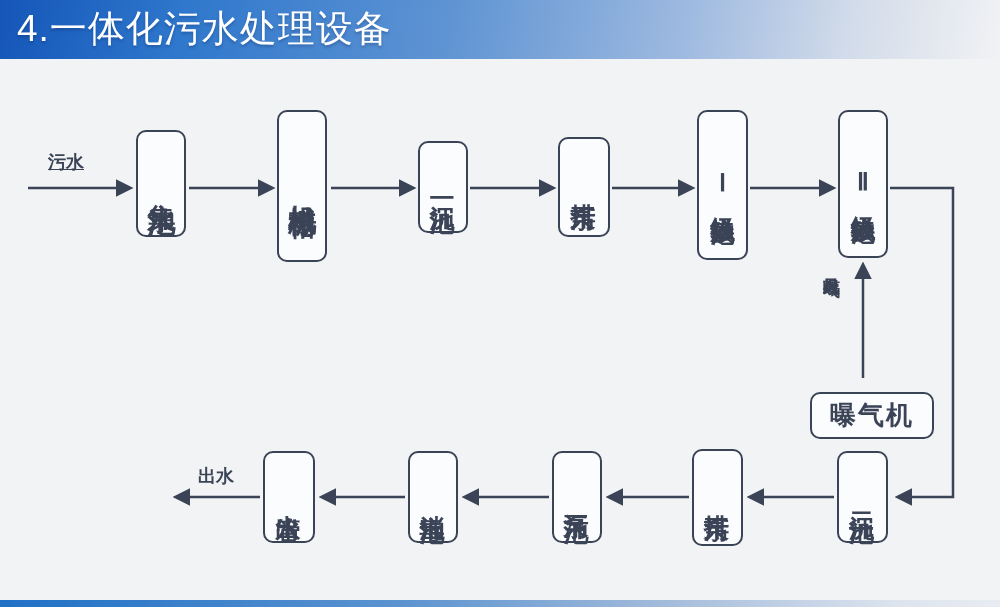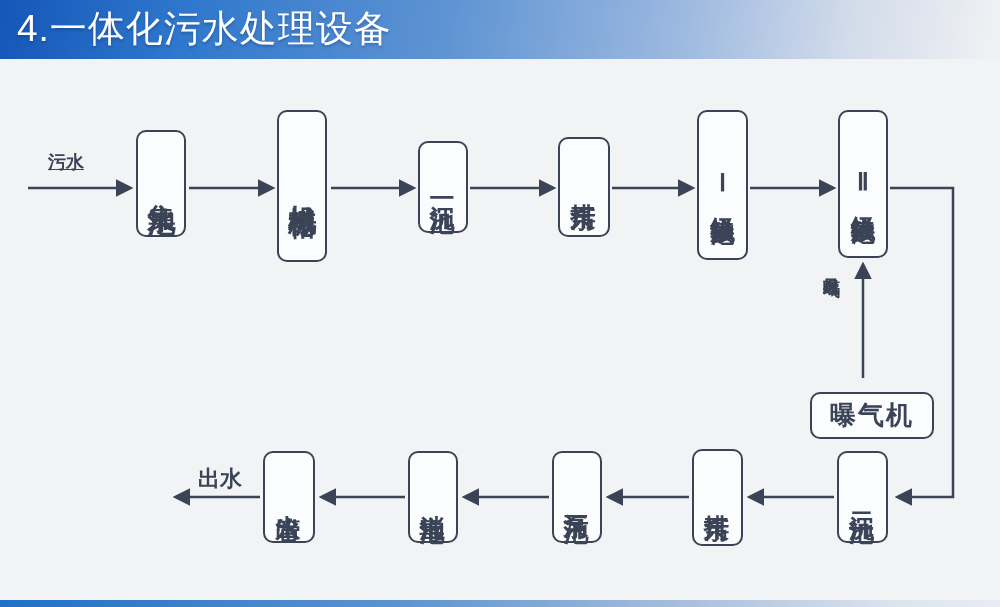--- a/index.html
+++ b/index.html
@@ -107,21 +107,21 @@
       <line x1="863" y1="378" x2="863" y2="265" marker-end="url(#arw)"></line>
       <line x1="834" y1="497" x2="750" y2="497" marker-end="url(#arw)"></line>
       <line x1="689" y1="497" x2="609" y2="497" marker-end="url(#arw)"></line>
       <line x1="549" y1="497" x2="465" y2="497" marker-end="url(#arw)"></line>
       <line x1="405" y1="497" x2="322" y2="497" marker-end="url(#arw)"></line>
       <line x1="260" y1="497" x2="176" y2="497" marker-end="url(#arw)"></line>
     </g>
   </svg>
 
   <div class="flow-label" style="left:48px; top:150px; font-size:18px;text-decoration:underline;">污水</div>
-  <div class="flow-label" style="left:198px; top:464px; font-size:22px;">出水</div>
+  <div class="flow-label" style="left:198px; top:464px; font-size:18px;">出水</div>
   <div class="flow-label vertical" style="left:820px; top:264px; height:104px; font-size:17px;">鼓风曝气</div>
 
   <div class="node vertical" style="left:136px; top:130px; width:50px; height:107px; font-size:28px;">集水池</div>
   <div class="node vertical" style="left:277px; top:110px; width:50px; height:152px; font-size:28px;">机械栅格</div>
   <div class="node vertical" style="left:418px; top:141px; width:50px; height:92px; font-size:25px;">一沉池</div>
   <div class="node vertical" style="left:558px; top:137px; width:52px; height:100px; font-size:25px;">排污泵</div>
   <div class="node vertical" style="left:697px; top:110px; width:51px; height:150px; font-size:24px; letter-spacing:1px;">Ⅰ级接触池</div>
   <div class="node vertical" style="left:838px; top:110px; width:50px; height:148px; font-size:24px; letter-spacing:1px;">Ⅱ级接触池</div>
 
   <div class="node" style="left:810px; top:380px; width:124px; height:47px; font-size:26px; letter-spacing:2px;margin-top:12px;">曝气机</div>

